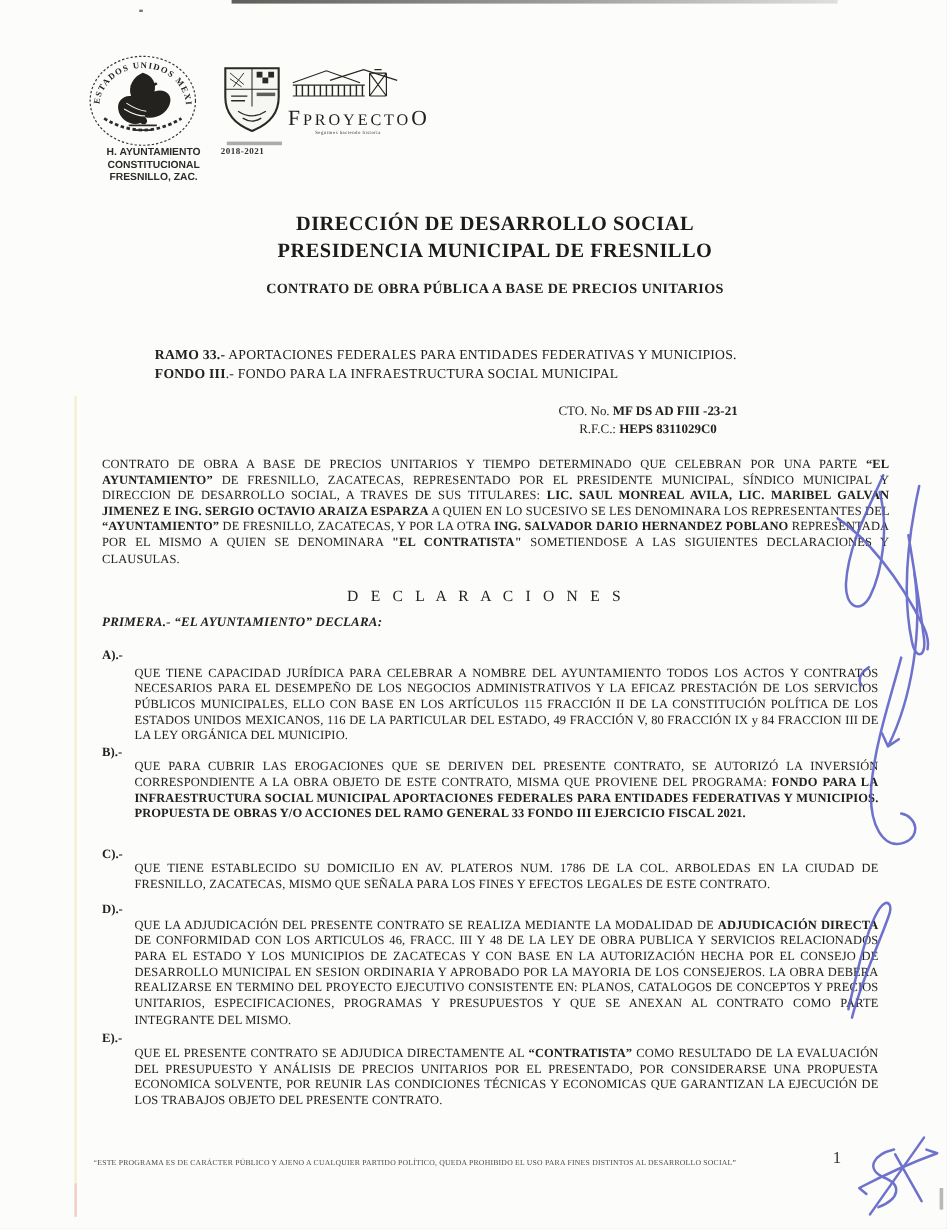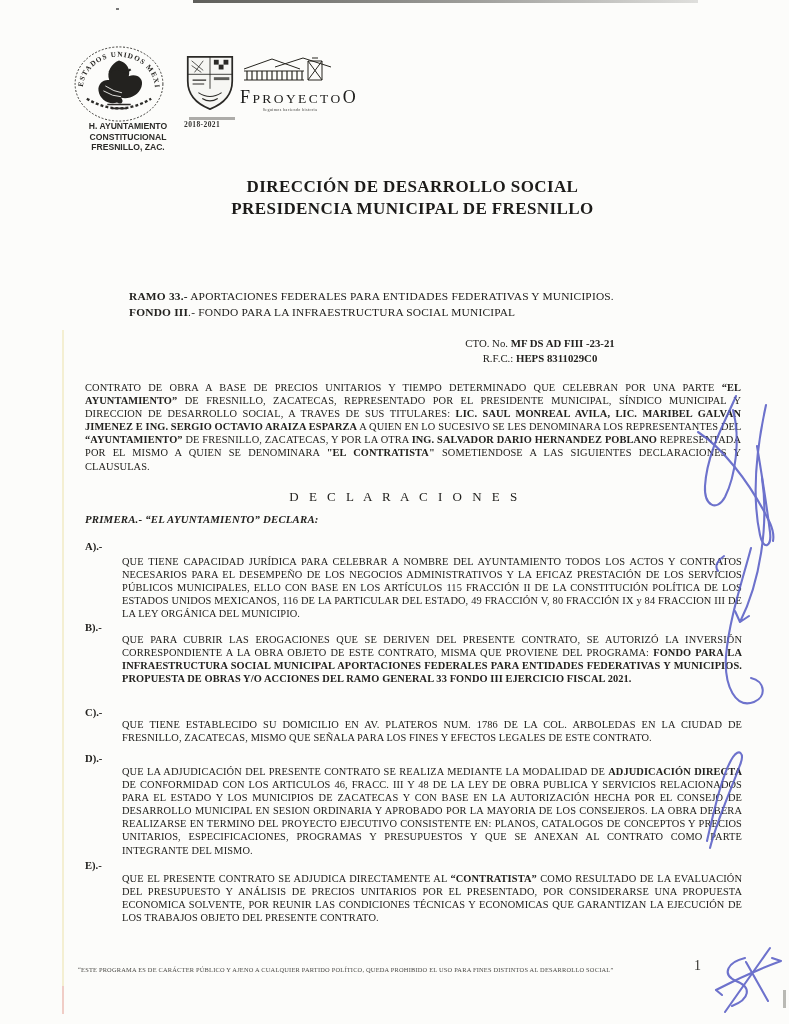--- a/index.html
+++ b/index.html
@@ -29,21 +29,21 @@
      font-size:17px;line-height:21.5px;letter-spacing:.4px;color:#1c1b19;}
   .doc-subtitle{left:85px;top:233px;width:655px;text-align:center;font-weight:bold;
      font-size:11.8px;letter-spacing:.3px;color:#23221f;}
   .ramo{left:85px;top:289px;width:660px;font-size:11.4px;line-height:15.5px;letter-spacing:.2px;margin-left:44px;}
   .ctoblock{left:330px;top:336px;width:420px;text-align:center;font-size:10.8px;line-height:15px;}
   .intro{left:85px;top:381px;width:656px;}
   .decl-head{left:85px;top:489px;width:640px;text-align:center;font-weight:normal;
      font-size:13px;letter-spacing:3.5px;}
   .primera{left:85px;top:513px;font-weight:bold;font-size:10.8px;letter-spacing:.2px;font-style:italic;}
   .clabel{left:85px;font-weight:bold;font-size:10.6px;}
-  .cpara{left:122px;width:620px;}
+  .cpara{left:112px;width:620px;}
   .footer-note{left:78px;top:966px;width:575px;font-size:6.4px;letter-spacing:.2px;color:#4a4945;}
   .page-num{left:694px;top:958px;font-size:14px;color:#35342f;}
   .ink{position:absolute;left:0;top:0;pointer-events:none;}
 </style>
 </head>
 <body>
 
 <div class="page">
 
   <div class="abs scan-streak"></div>
@@ -98,20 +98,21 @@
     <div class="fword">
       <span class="cap">F</span><span class="mid">PROYECTO</span><span class="cap">O</span>
     </div>
     <div class="ftag">Seguimos haciendo historia</div>
   </div>
 
   <div class="abs doc-title">
     <div>DIRECCIÓN DE DESARROLLO SOCIAL</div>
     <div>PRESIDENCIA MUNICIPAL DE FRESNILLO</div>
   </div>
+  <div class="abs doc-subtitle">CONTRATO DE OBRA PÚBLICA A BASE DE PRECIOS UNITARIOS</div>
 
   <div class="abs ramo">
     <p><span class="b">RAMO 33.-</span><span> APORTACIONES FEDERALES PARA ENTIDADES FEDERATIVAS Y MUNICIPIOS.</span></p>
     <p><span class="b">FONDO III</span><span>.- FONDO PARA LA INFRAESTRUCTURA SOCIAL MUNICIPAL</span></p>
   </div>
 
   <div class="abs ctoblock">
     <p><span>CTO. No. </span><span class="b">MF DS AD FIII -23-21</span></p>
     <p><span>R.F.C.: </span><span class="b">HEPS 8311029C0</span></p>
   </div>

